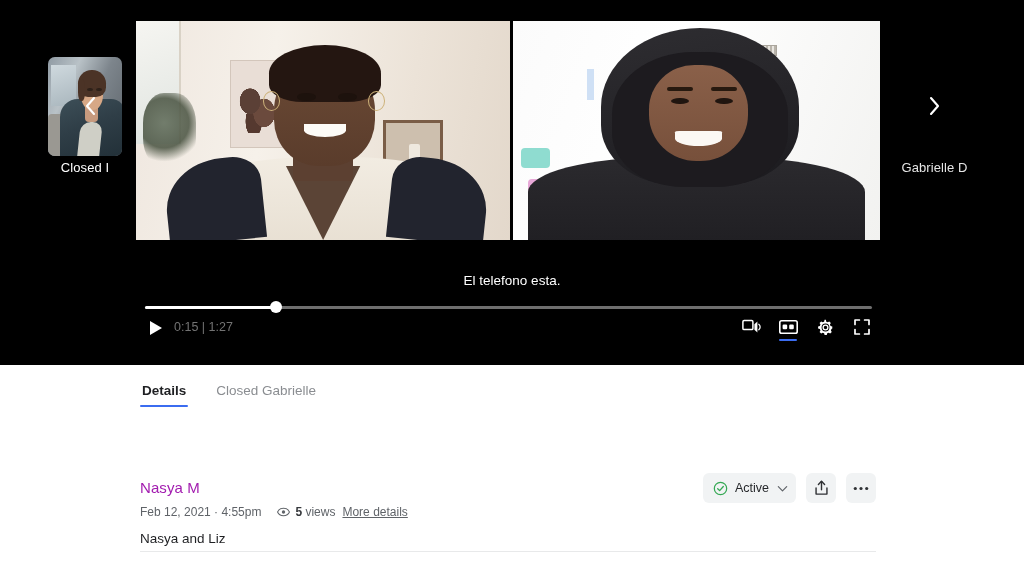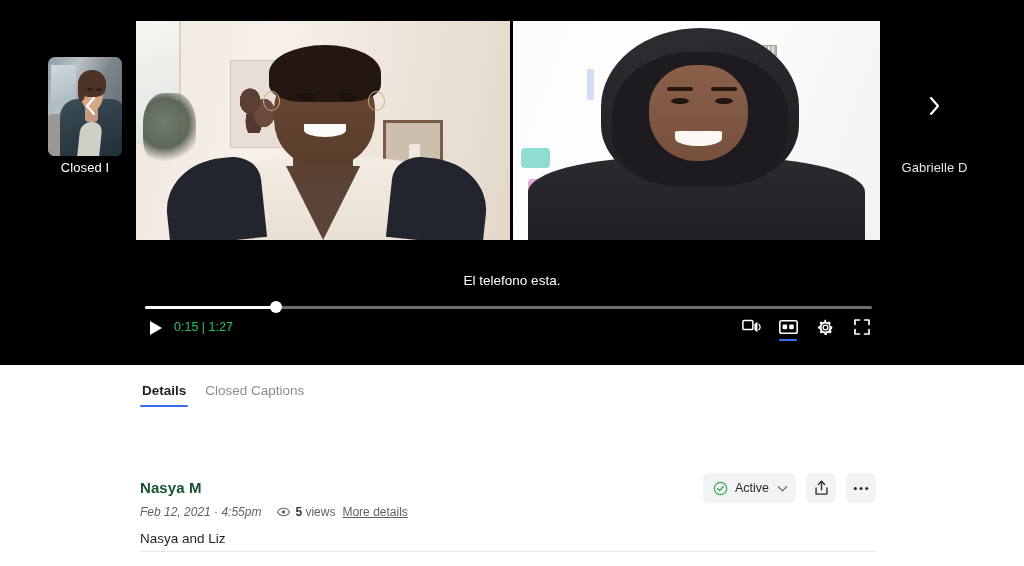--- a/index.html
+++ b/index.html
@@ -172,53 +172,53 @@
     background:#6e6e6e; border-radius:2px; }
   .scrub-fill { position:absolute; top:6px; left:0; width:18.2%; height:2.5px;
     background:#ffffff; border-radius:2px; }
   .scrub-handle { position:absolute; top:1px; left:18.2%; width:12px; height:12px;
     margin-left:-6px; background:#ffffff; border-radius:50%; cursor:pointer; }
 
   
   .controls { position:absolute; left:145px; top:316px; width:727px; height:26px; }
   .play-btn { position:absolute; left:0; top:1px; width:22px; height:22px;
     display:flex; align-items:center; justify-content:center; cursor:pointer; }
-  .time { position:absolute; left:29px; top:4px; color:#22c55e; font-size:12.5px; }
+  .time { position:absolute; left:29px; top:4px; color:#737373; font-size:12.5px; }
   .right-ctrls { position:absolute; right:0; top:0; display:flex; align-items:center; gap:17px; }
   .ic-btn { position:relative; width:20px; height:22px; display:flex;
     align-items:center; justify-content:center; cursor:pointer; }
   .cc-underline { position:absolute; left:1px; bottom:-3px; width:18px; height:2px;
     background:#3b6cf0; border-radius:1px; }
 
   
   .content { position:relative; width:1024px; height:201px; background:#ffffff; }
 
-  .tabs { position:absolute; left:140px; top:14px; display:flex; gap:15px; }
+  .tabs { position:absolute; left:140px; top:14px; display:flex; gap:26px; }
   .tab { position:relative; padding:4px 2px 9px 2px; font-size:13.5px;
     color:#8a8d91; cursor:pointer; }
   .tab.active { color:#1f2023; font-weight:bold; }
   .tab.active:after { content:""; position:absolute; left:0; right:0; bottom:0;
     height:2.5px; background:#3b6cf0; border-radius:2px; }
 
   .banner {
     position:absolute; left:140px; top:61px; width:736px; height:40px;
     background:#ffffff; border:1px solid #e6e7e9; border-radius:6px;
     box-shadow:0 1px 2px rgba(0,0,0,.05);
     display:flex; align-items:center; padding:0 12px 0 14px;
   }
   .banner-icon { width:18px; height:18px; margin-right:10px; flex:0 0 auto; }
   .banner-text { font-size:12.5px; color:#36383c; flex:1; }
   .banner-link { color:#3b6cf0; text-decoration:underline; cursor:pointer; }
   .banner-close { width:20px; height:20px; display:flex; align-items:center;
     justify-content:center; cursor:pointer; flex:0 0 auto; }
 
   .meta { position:absolute; left:140px; top:114px; }
-  .meta-title { font-size:15px; font-weight:bold; color:#14532d; letter-spacing:.1px; }
+  .meta-title { font-size:15px; font-weight:normal; color:#a21caf; letter-spacing:.1px; }
   .meta-row { display:flex; align-items:center; gap:0; margin-top:9px; font-size:12px; color:#5f6368; }
-  .meta-date { color:#5f6368;font-style:italic; }
+  .meta-date { color:#5f6368; }
   .eye-icon { display:inline-flex; margin:0 5px 0 16px; }
   .views { color:#5f6368; }
   .views b { color:#35373b; }
   .more-details { margin-left:7px; color:#5f6368; text-decoration:underline; cursor:pointer; }
   .meta-desc { margin-top:12px; font-size:13.5px; color:#1f2023; }
 
   .actions { position:absolute; right:148px; top:108px; display:flex; align-items:center; gap:10px; }
   .status-pill {
     display:flex; align-items:center; gap:7px;
     height:30px; padding:0 7px 0 10px;
@@ -358,21 +358,21 @@
         </svg>
       </div>
     </div>
   </div>
 </div>
 
 <div class="content">
 
   <div class="tabs">
     <div class="tab active">Details</div>
-    <div class="tab">Closed Captions</div>
+    <div class="tab">Closed Gabrielle</div>
   </div>
 
 
   <div class="meta">
     <div class="meta-title">Nasya M</div>
     <div class="meta-row">
       <span class="meta-date">Feb 12, 2021 · 4:55pm</span>
       <span class="eye-icon">
         <svg width="13" height="10" viewBox="0 0 14 10">
           <path d="M7 1C3.6 1 1.2 3.6 0.6 5c0.6 1.4 3 4 6.4 4s5.8-2.6 6.4-4C12.8 3.6 10.4 1 7 1z" fill="none" stroke="#5f6368" stroke-width="1.1"></path>

